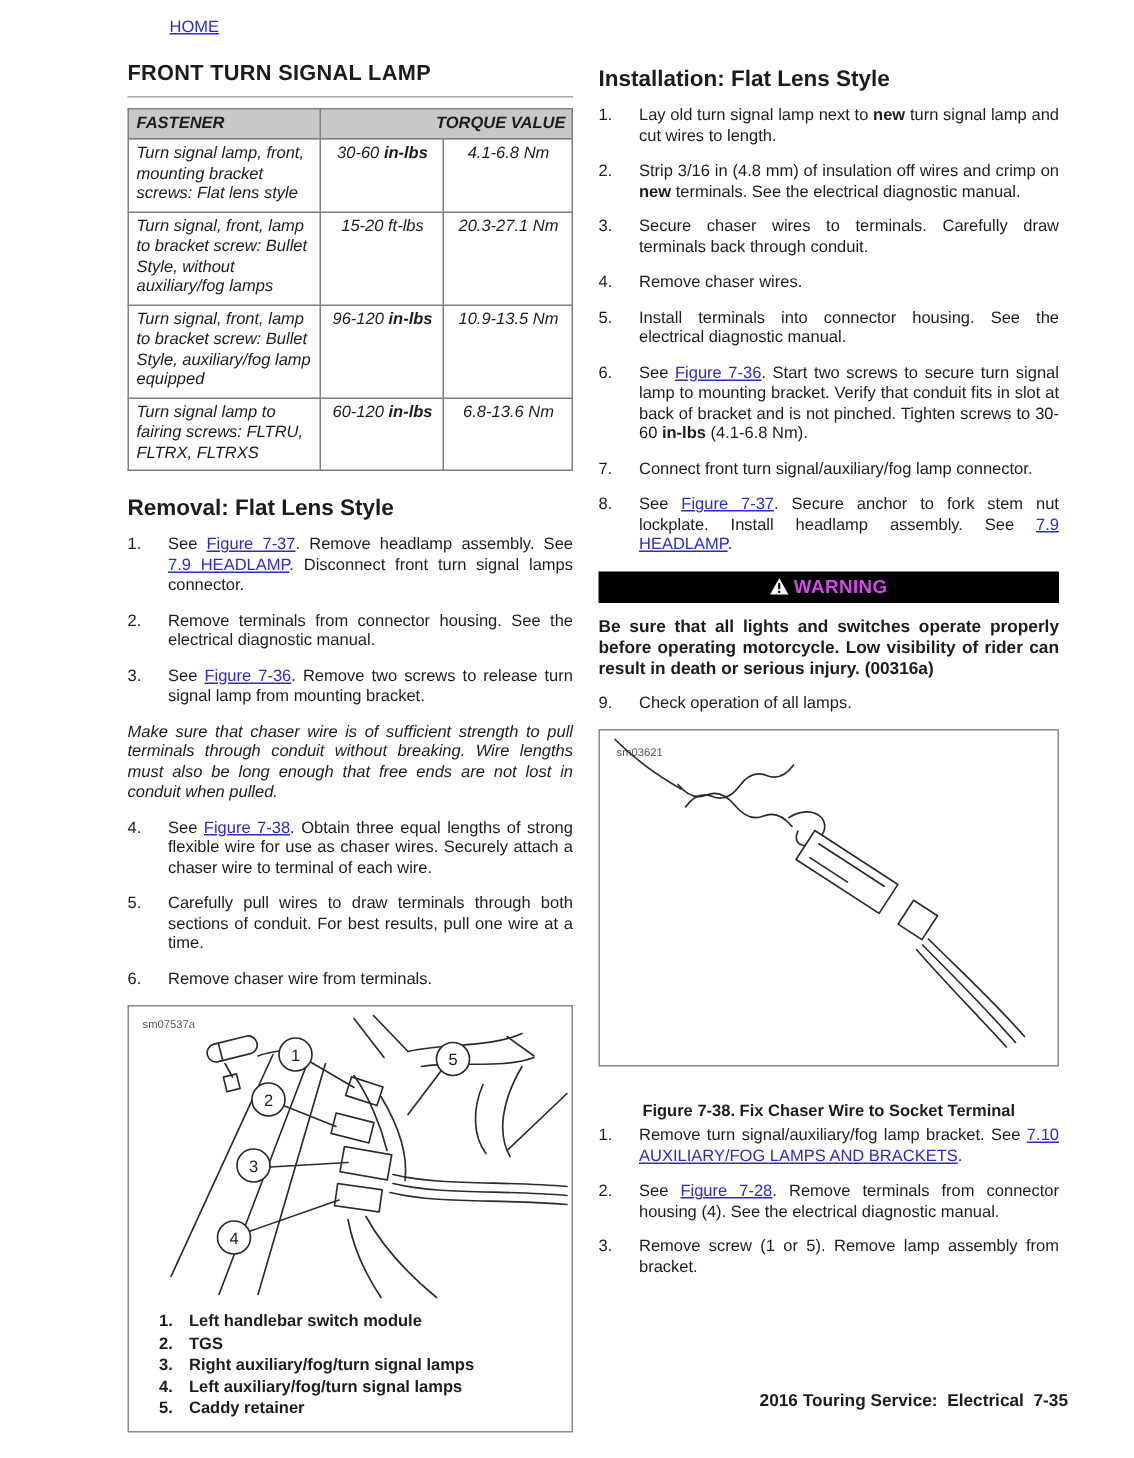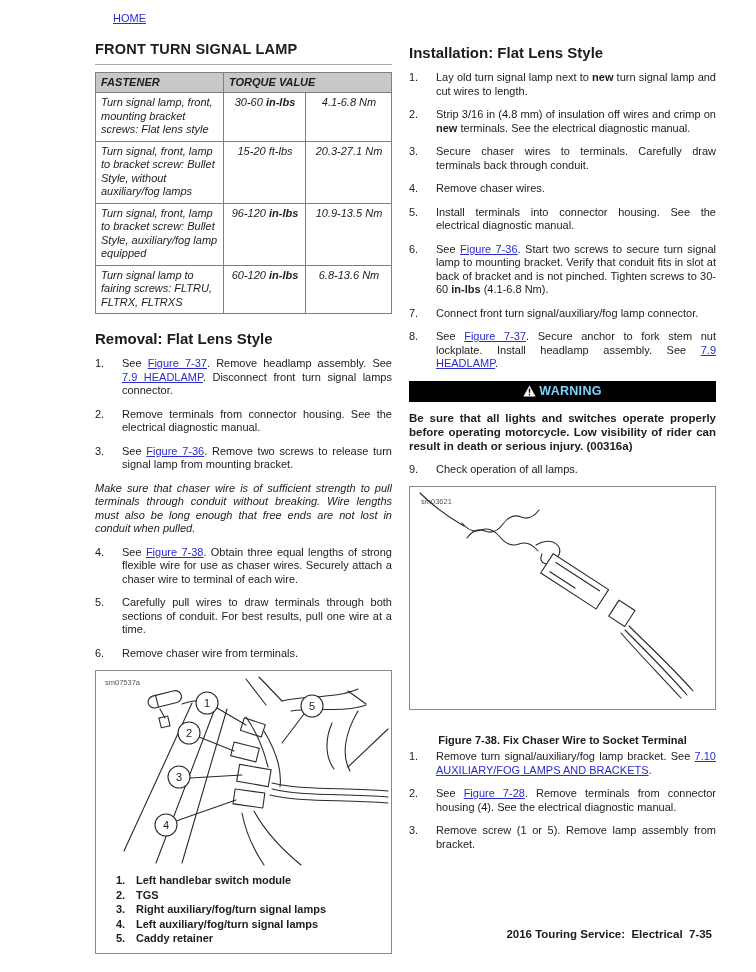--- a/index.html
+++ b/index.html
@@ -3,56 +3,56 @@
 <meta charset="utf-8">
 <style>
   html,body { margin:0; padding:0; background:#e8e8e8; }
   .page {
     position:relative; width:756px; height:972px; margin:0 auto;
     background:#ffffff; font-family:"Liberation Sans", sans-serif;
     color:#1c1c1c; overflow:hidden;
   }
   a.link { color:#2b2bcc; text-decoration:underline; cursor:pointer; }
   .home-link { position:absolute; left:113px; top:12px; font-size:11px; }
-  .content { position:absolute; left:95px; top:38px; width:621px; }
+  .content { position:absolute; left:85px; top:38px; width:621px; }
   .columns { display:flex; gap:17px; }
   .col-left  { width:297px; flex:none; }
   .col-right { width:307px; flex:none; }
 
   h1.page-title {
     font-size:14.5px; font-weight:bold; margin:0 0 0 0; padding:3px 0 7px 0;
     border-bottom:1px solid #a9a9a9; letter-spacing:.2px;
   }
   h2.section-title { font-size:15px; font-weight:bold; margin:16px 0 10px 0; }
   .col-right h2.section-title.first { margin-top:6px; }
 
   table.torque { width:100%; border-collapse:collapse; margin-top:7px; font-size:11px;font-style:italic; }
   table.torque th, table.torque td { border:1px solid #7f7f7f; padding:3px 4px 4px 5px; vertical-align:top; }
   table.torque th { background:#c8c8c8; text-align:left; font-size:11px; }
-  table.torque th.torque-head { text-align:left; }
+  table.torque th.torque-head { text-align:right; }
   table.torque td.val { text-align:center; width:72px; }
   table.torque td.metric { text-align:center; width:76px; }
   table.torque td.fastener { line-height:13.5px; }
 
   .step { display:flex; margin-bottom:10px; font-size:11px; line-height:13.5px; }
   .step-num { width:27px; flex:none; }
   .step-text { flex:1; text-align:justify; }
 
   .note-label { text-align:center; font-style:italic; font-size:11px; margin:2px 0 1px 0; }
   .note-text  { font-style:italic; font-size:11px; line-height:13.5px; text-align:justify; margin-bottom:10px; }
 
   .figure-box { border:1px solid #8a8a8a; background:#fff; margin-top:4px; }
   .fig-img-label { font-size:7.5px; fill:#555; font-family:"Liberation Sans", sans-serif; }
   .fig-legend { padding:2px 6px 7px 20px; }
   .legend-row { display:flex; font-size:11px; font-weight:bold; line-height:14.5px; }
   .legend-num { width:20px; flex:none; }
   .fig-caption { text-align:center; font-weight:bold; font-size:11px; margin:24px 0 4px 0; }
 
   .warning-bar {
-    background:#000; color:#7dd3fc; display:flex; align-items:center; justify-content:center;
+    background:#000; color:#d946ef; display:flex; align-items:center; justify-content:center;
     gap:3px; font-weight:bold; font-size:12.5px; letter-spacing:.3px;
     padding:3px 0 4px 0; margin:6px 0 9px 0;
   }
   .warning-text { font-weight:bold; font-size:11.5px; line-height:14px; text-align:justify; margin-bottom:10px; }
 
   .page-footer {
     position:absolute; right:44px; bottom:32px; font-weight:bold; font-size:11.5px;
     white-space:pre;
   }
   svg .draw { fill:none; stroke:#2a2a2a; stroke-width:1.1; stroke-linecap:round; stroke-linejoin:round; }

